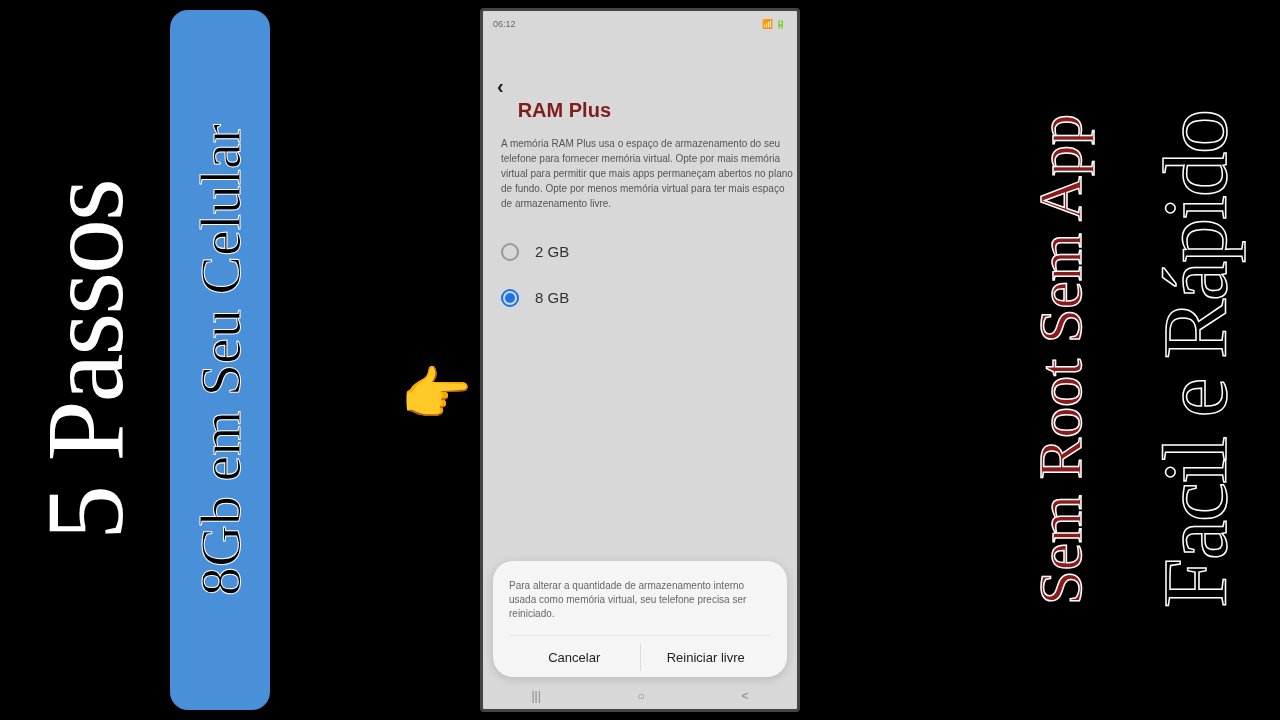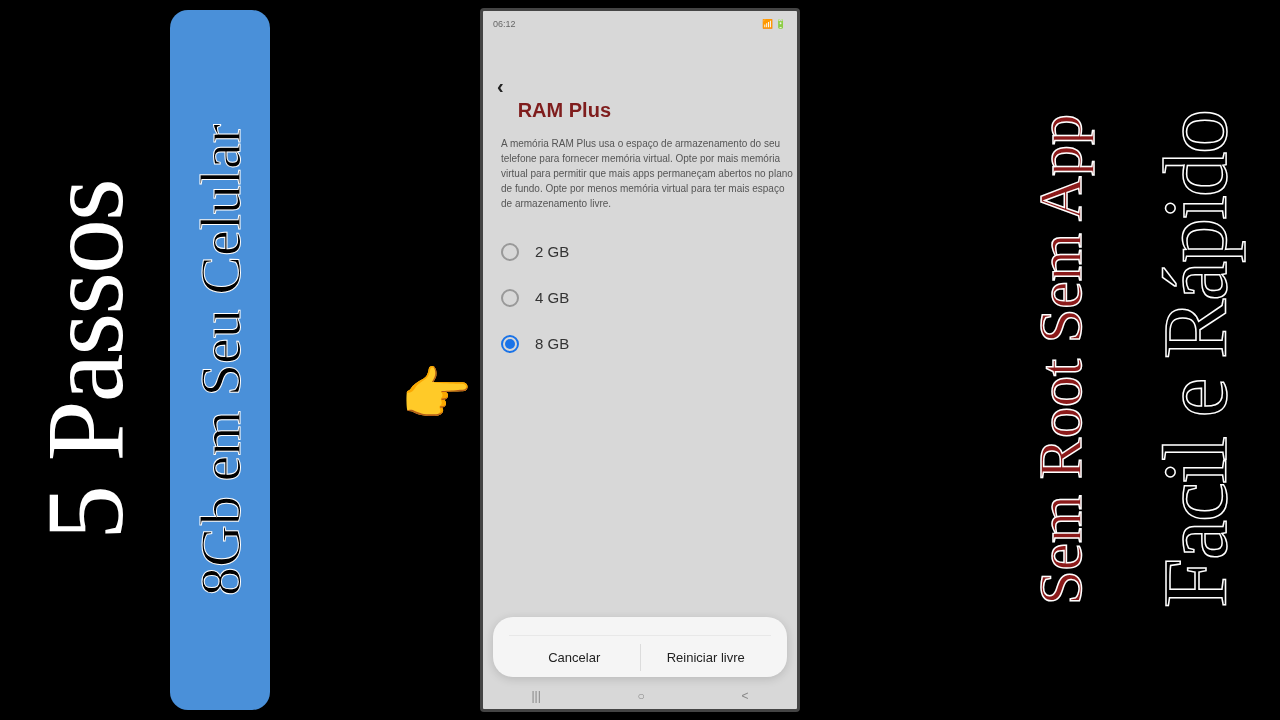--- a/index.html
+++ b/index.html
@@ -229,30 +229,27 @@
   </div>
 
   <div class="description">A memória RAM Plus usa o espaço de armazenamento do seu telefone para fornecer memória virtual. Opte por mais memória virtual para permitir que mais apps permaneçam abertos no plano de fundo. Opte por menos memória virtual para ter mais espaço de armazenamento livre.</div>
 
   <div class="options">
     <div class="option">
       <span class="radio"></span>
       <span class="option-label">2 GB</span>
     </div>
     <div class="option">
-      <span class="radio"></span>
-      <span class="option-label">4 GB</span>
-    </div>
-    <div class="option">
       <span class="radio selected"></span>
       <span class="option-label">8 GB</span>
     </div>
   </div>
 
   <div class="dialog">
+    <div class="dialog-body">Para alterar a quantidade de armazenamento interno usada como memória virtual, seu telefone precisa ser reiniciado.</div>
     <div class="dialog-actions">
       <div class="dialog-btn">Cancelar</div>
       <div class="dialog-divider"></div>
       <div class="dialog-btn">Reiniciar livre</div>
     </div>
   </div>
 
   <div class="navbar">
     <span>|||</span>
     <span>○</span>

